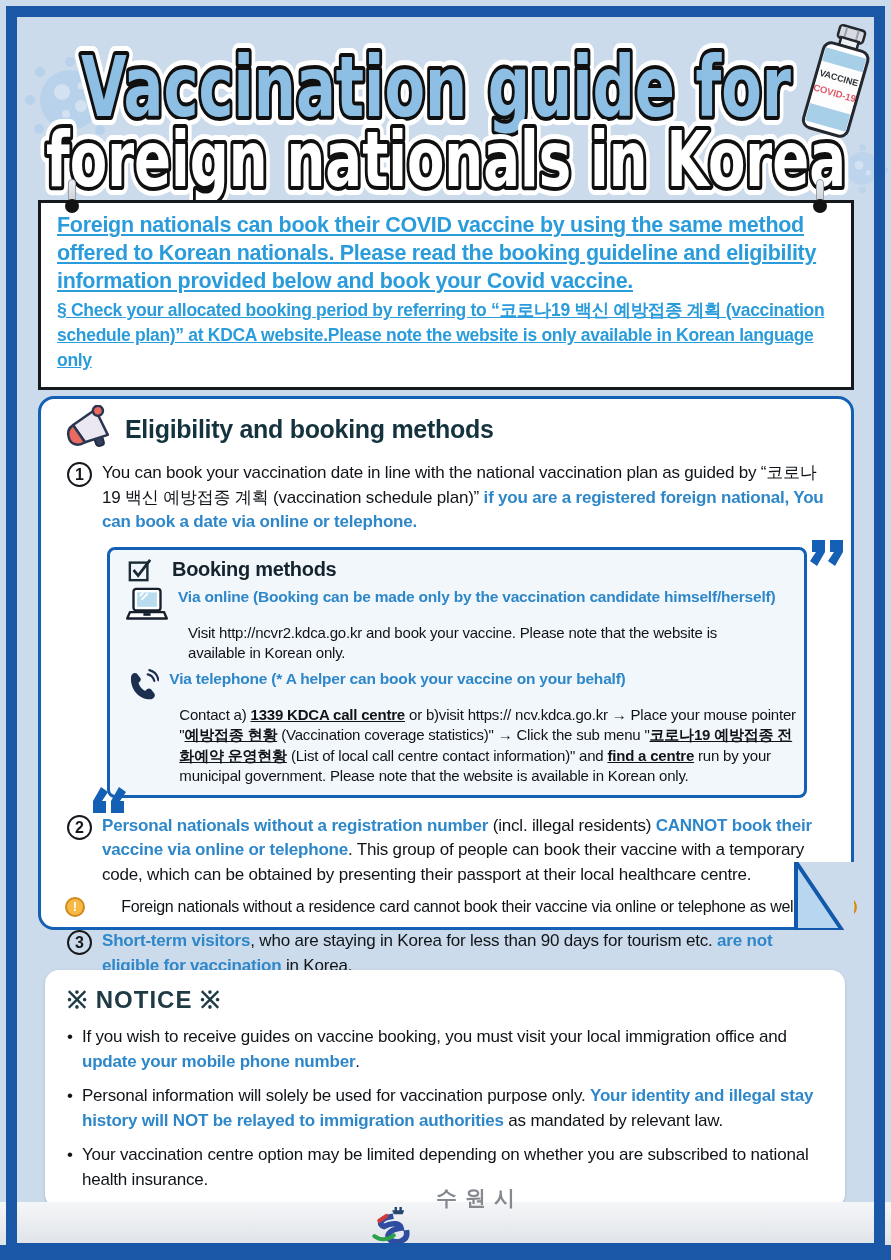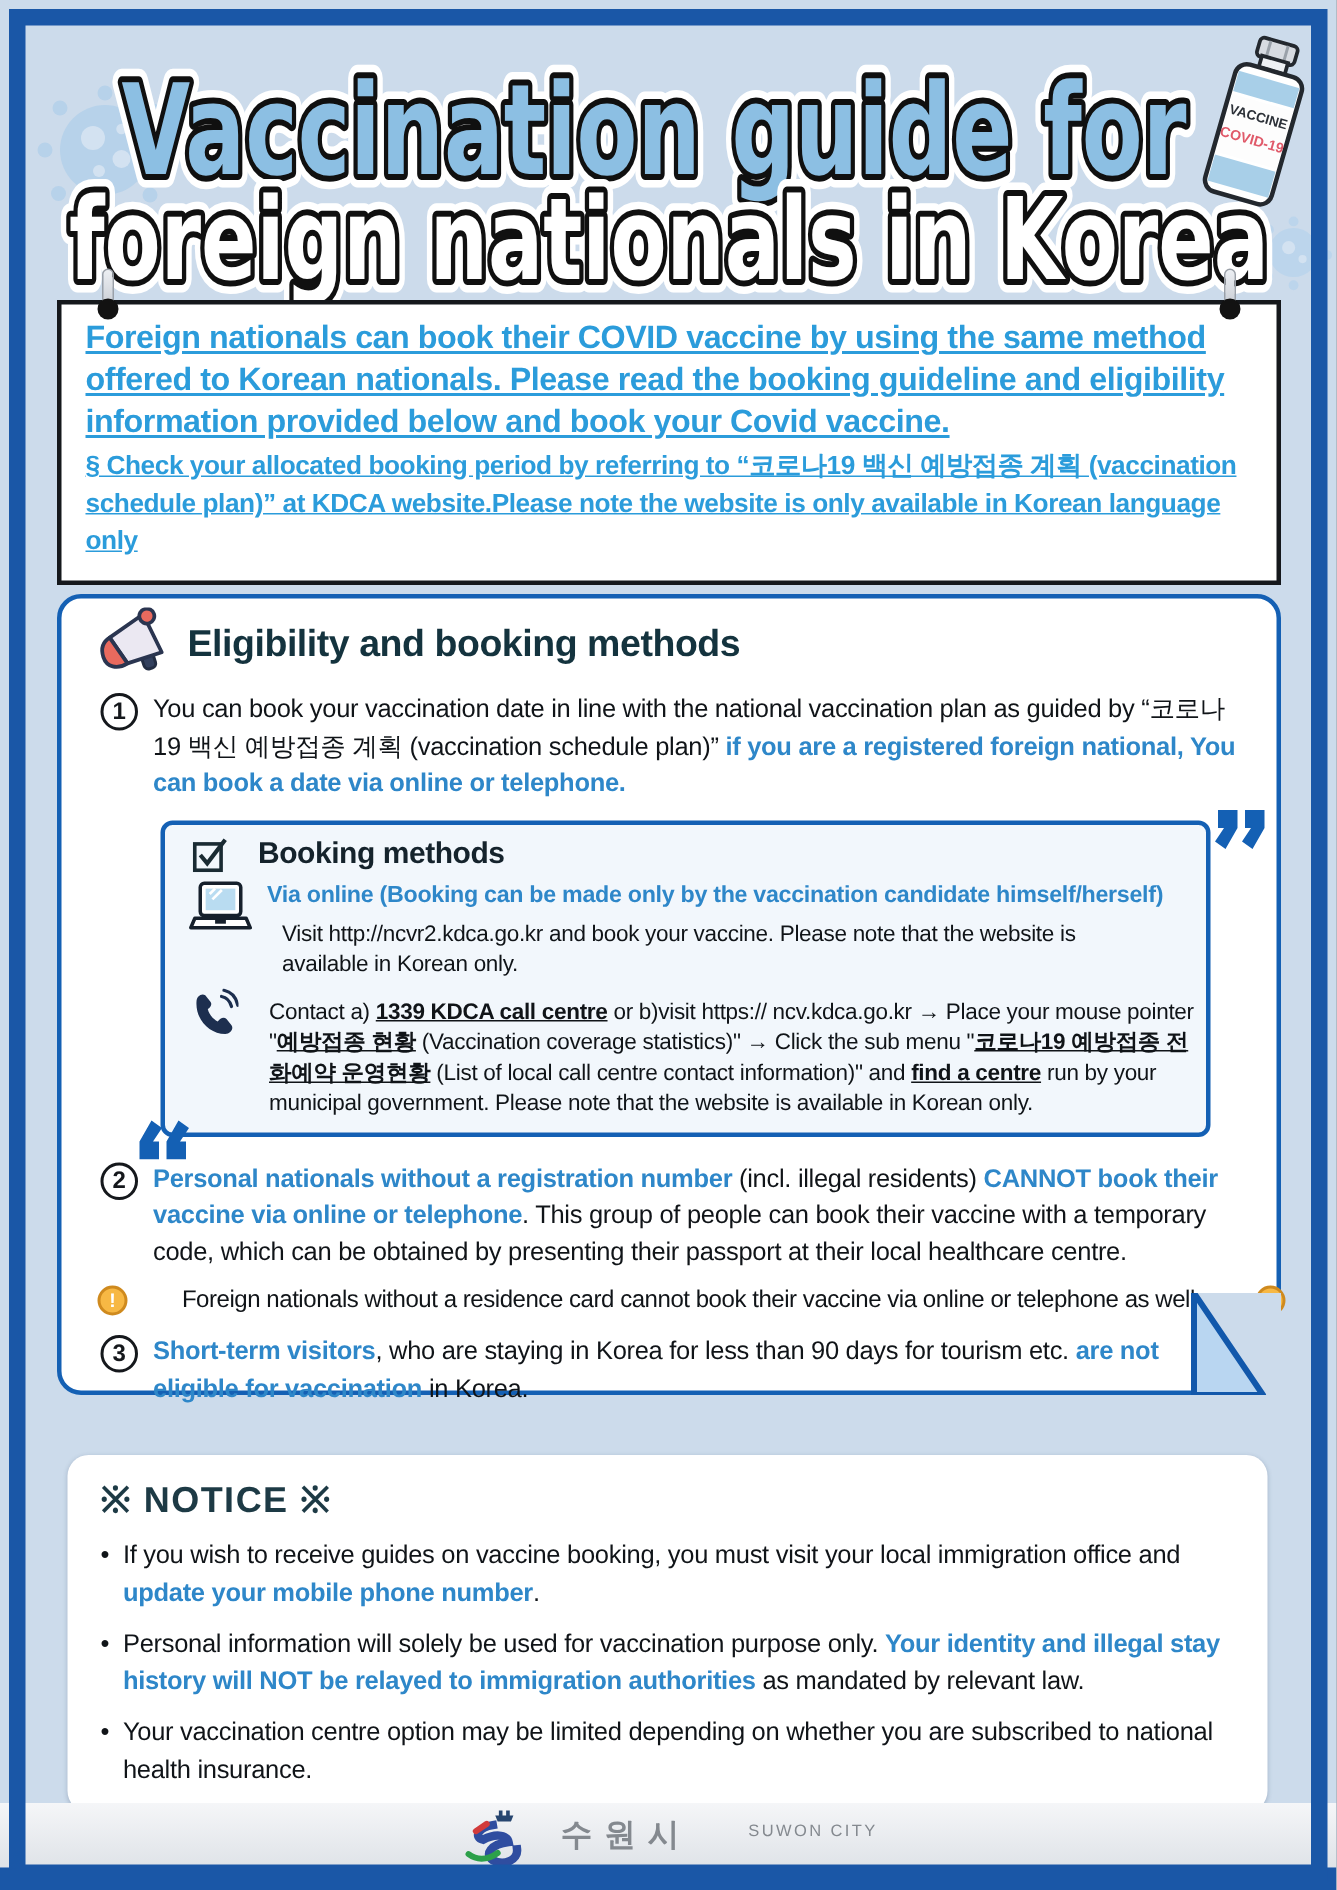--- a/index.html
+++ b/index.html
@@ -48,21 +48,21 @@
   .b{font-weight:400;}
 
   
   .booking-box{position:relative;margin:12px 0 0 48px;width:700px;background:#f2f7fc;
     border:3px solid var(--box-blue);border-radius:8px;padding:6px 12px 8px 16px;}
   .bm-head{display:flex;align-items:center;gap:20px;margin:2px 0 2px 2px;}
   .bm-head h3{font-size:20px;color:#15232c;letter-spacing:-0.3px;}
   .bm-row{display:flex;gap:10px;margin-top:5px;}
   .bm-col{min-width:0;}
   .bm-title{font-size:15.5px;font-weight:700;color:var(--blue);letter-spacing:-0.2px;line-height:20px;}
-  .bm-body{font-size:15px;line-height:20.5px;color:var(--ink);margin:6px 0 0 10px;letter-spacing:-0.2px;}
+  .bm-body{font-size:15px;line-height:20.5px;color:var(--ink);margin:16px 0 0 10px;letter-spacing:-0.2px;}
   .bm-body-online{width:560px;}
   .bm-body-tel{width:625px;}
   .q-mark{position:absolute;}
   .q-tr{top:-10px;right:-42px;}
   .q-bl{bottom:-18px;left:-20px;transform:rotate(180deg);}
 
   .warning{display:flex;align-items:center;justify-content:space-between;gap:6px;margin:10px 0 0 6px;width:792px;}
   .warning p{font-size:16px;color:var(--ink);letter-spacing:-0.3px;}
   .warn-ico{flex:none;width:20px;height:20px;border-radius:50%;background:#f7b844;border:2px solid #cf8a1e;
     color:#fff;font-weight:700;font-size:13px;line-height:16px;text-align:center;}
@@ -71,21 +71,21 @@
   .notice-box{position:absolute;left:45px;top:970px;width:800px;height:238px;background:#ffffff;
     border-radius:14px;z-index:2;padding:12px 22px 0 22px;box-shadow:0 1px 3px rgba(60,80,110,.25);}
   .notice-box h2{color:#1d3a45;font-size:24px;letter-spacing:1px;}
   .nb{display:flex;gap:9px;margin-top:9px;}
   .nb .dot{font-size:17px;line-height:25px;color:var(--ink);}
   .nb p{font-size:17px;line-height:25px;width:760px;color:var(--ink);letter-spacing:-0.2px;}
 
   
   .footer-band{position:absolute;left:0;right:0;bottom:15px;height:43px;z-index:3;
     background:linear-gradient(#f5f6f8,#dfe3e8);display:flex;align-items:center;justify-content:center;gap:10px;}
-  .city-names{display:flex;flex-direction:row;line-height:1;gap:38px;}
+  .city-names{display:flex;flex-direction:column;line-height:1;gap:38px;}
   .city-kr{color:#84898f;font-size:21px;font-weight:700;letter-spacing:8px;}
   .city-en{color:#84898f;font-size:11px;letter-spacing:1.6px;margin-top:3px;}
   .bottom-bar{position:absolute;left:0;right:0;bottom:0;height:15px;background:var(--frame-blue);z-index:4;}
 </style>
 </head>
 <body>
 
 <div class="page">
   <div class="frame"></div>
 
@@ -221,20 +221,21 @@
         </div>
       </div>
 
       <div class="bm-row">
         <svg width="34" height="34" viewBox="0 0 40 40">
           <path d="M6,10 c0,-4 4,-7 7,-5 l4,5 c2,2 0,5 -2,6 c1,4 4,8 8,10 c2,-3 5,-4 7,-2 l4,5 c2,3 -1,7 -5,7 C16,36 5,24 6,10 Z" fill="#1d2f4f"></path>
           <path d="M26,6 q6,1 8,8" fill="none" stroke="#1d2f4f" stroke-width="2.6" stroke-linecap="round"></path>
           <path d="M28,1 q9,2 11,12" fill="none" stroke="#1d2f4f" stroke-width="2.6" stroke-linecap="round"></path>
         </svg>
         <div class="bm-col">
+          <p class="bm-title">Via telephone (* A helper can book your vaccine on your behalf)</p>
           <p class="bm-body bm-body-tel"><span>Contact a) </span><span class="ul">1339 KDCA call centre</span><span> or b)visit </span><span class="b">https:// ncv.kdca.go.kr</span><span>  → Place your mouse pointer "</span><span class="ul">예방접종 현황</span><span> (Vaccination coverage statistics)" → Click the sub menu "</span><span class="ul">코로나19 예방접종 전화예약 운영현황</span><span> (List of local call centre contact information)" and </span><span class="ul">find a centre</span><span> run by your municipal government.  Please note that the website is available in Korean only.</span></p>
         </div>
       </div>
     </div>
 
     <div class="item" style="margin-top:16px;">
       <span class="circ">2</span>
       <p class="txt"><span class="hl">Personal nationals without a registration number</span><span> (incl. illegal residents) </span><span class="hl">CANNOT book their vaccine via online or telephone</span><span>. This group of people can book their vaccine with a temporary code, which can be obtained by presenting their passport at their local healthcare centre.</span></p>
     </div>
 

